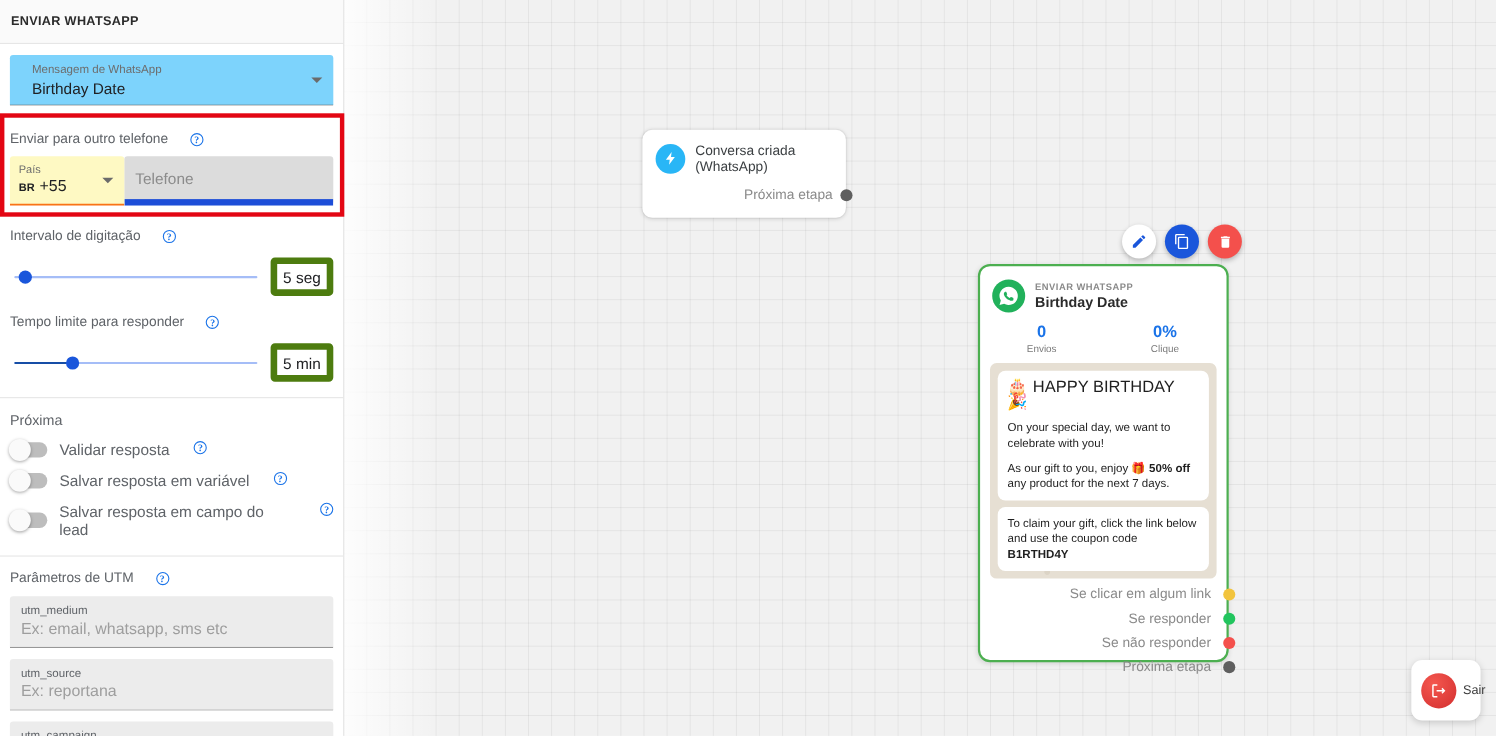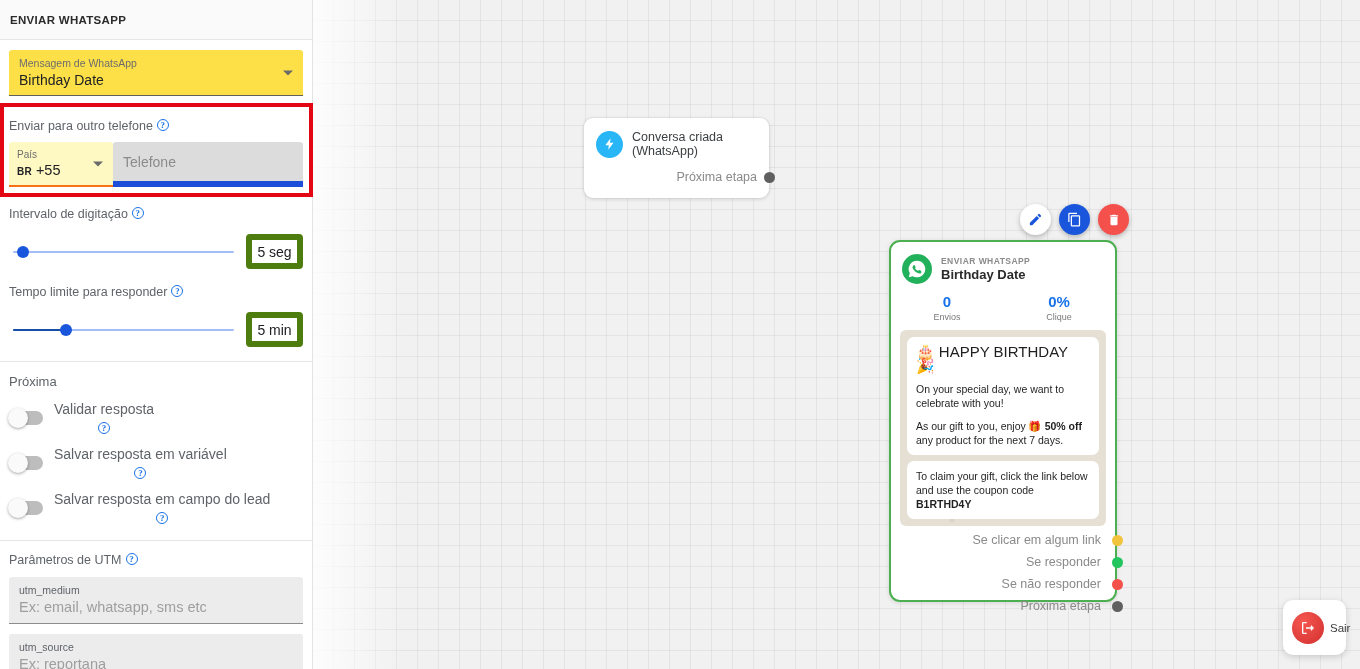--- a/index.html
+++ b/index.html
@@ -42,34 +42,34 @@
     border-bottom: 1px solid #e6e6e6;
   }
   .sb-header-title {
     font-size: 11.5px; font-weight: bold; color: #2b2b2b; letter-spacing: .3px;
   }
   .sb-section { padding: 10px 9px; }
   .divider { height: 1px; background: #e6e6e6; margin: 0; }
 
   
   .mat-filled {
-    background: #fde047; border-bottom: 1px solid #5f5f5f;
-    border-radius: 3px 3px 0 0; padding: 7px 10px 5px 10px;
+    background: #7dd3fc; border-bottom: 1px solid #5f5f5f;
+    border-radius: 3px 3px 0 0; padding: 7px 10px 5px 20px;
     position: relative;
   }
   .mat-label { font-size: 10.5px; color: #6d6d6d; line-height: 13px; }
   .mat-value { font-size: 14px; color: #202124; line-height: 20px; }
   .mat-placeholder { font-size: 14px; color: #8b8b8b; line-height: 20px; }
   .caret {
     position: absolute; right: 10px; top: 50%; transform: translateY(-50%);
     width: 0; height: 0; border-left: 5px solid transparent;
     border-right: 5px solid transparent; border-top: 5px solid #6b6b6b;
   }
 
-  .field-label { font-size: 12.5px; color: #5f6368; display:flex; align-items:flex-start; gap:4px; }
+  .field-label { font-size: 12.5px; color: #5f6368; display:flex; align-items:flex-end; gap:20px; }
   .help {
     display:inline-flex;align-items:center;justify-content:center;
     width:12px;height:12px;border-radius:50%;
     border:1px solid #1a73e8;color:#1a73e8;
     font-size:9px;line-height:1;font-weight:bold;
     font-family:"Liberation Serif", serif;
   }
 
   
   .redbox {
@@ -110,21 +110,21 @@
 
   
   .toggle-row { display:flex; align-items:center; gap:11px; margin-top:12px; }
   .toggle {
     width:34px; height:14px; border-radius:7px; background:#bdbdbd; position:relative;
   }
   .toggle .knob {
     position:absolute; left:-1px; top:-3px; width:20px; height:20px;
     border-radius:50%; background:#fafafa; box-shadow:0 1px 3px rgba(0,0,0,.35);
   }
-  .toggle-label { font-size:14px; color:#5f6368; display:flex; align-items:center; gap:5px;flex-direction:column; }
+  .toggle-label { font-size:14px; color:#5f6368; display:flex; align-items:flex-start; gap:22px; }
 
   .section-title { font-size:13px; color:#5f6368; }
 
   .utm-field {
     background:#ececec; border-bottom:1px solid #8c8c8c; border-radius:3px 3px 0 0;
     padding:6px 10px 5px 10px; margin-top:10px;
   }
   .utm-key { font-size:10.5px; color:#5f6368; line-height:14px; }
   .utm-ph { font-size:14.5px; color:#9e9e9e; line-height:21px; }
 

